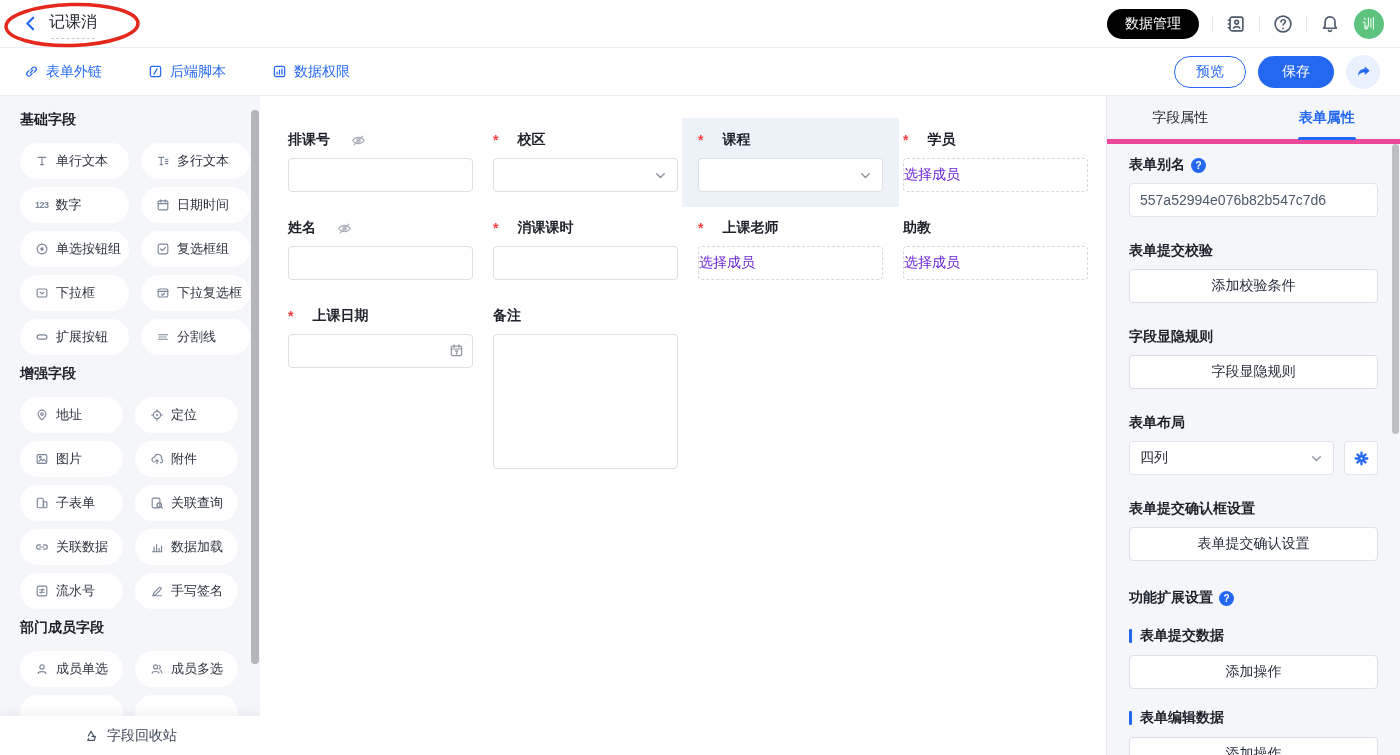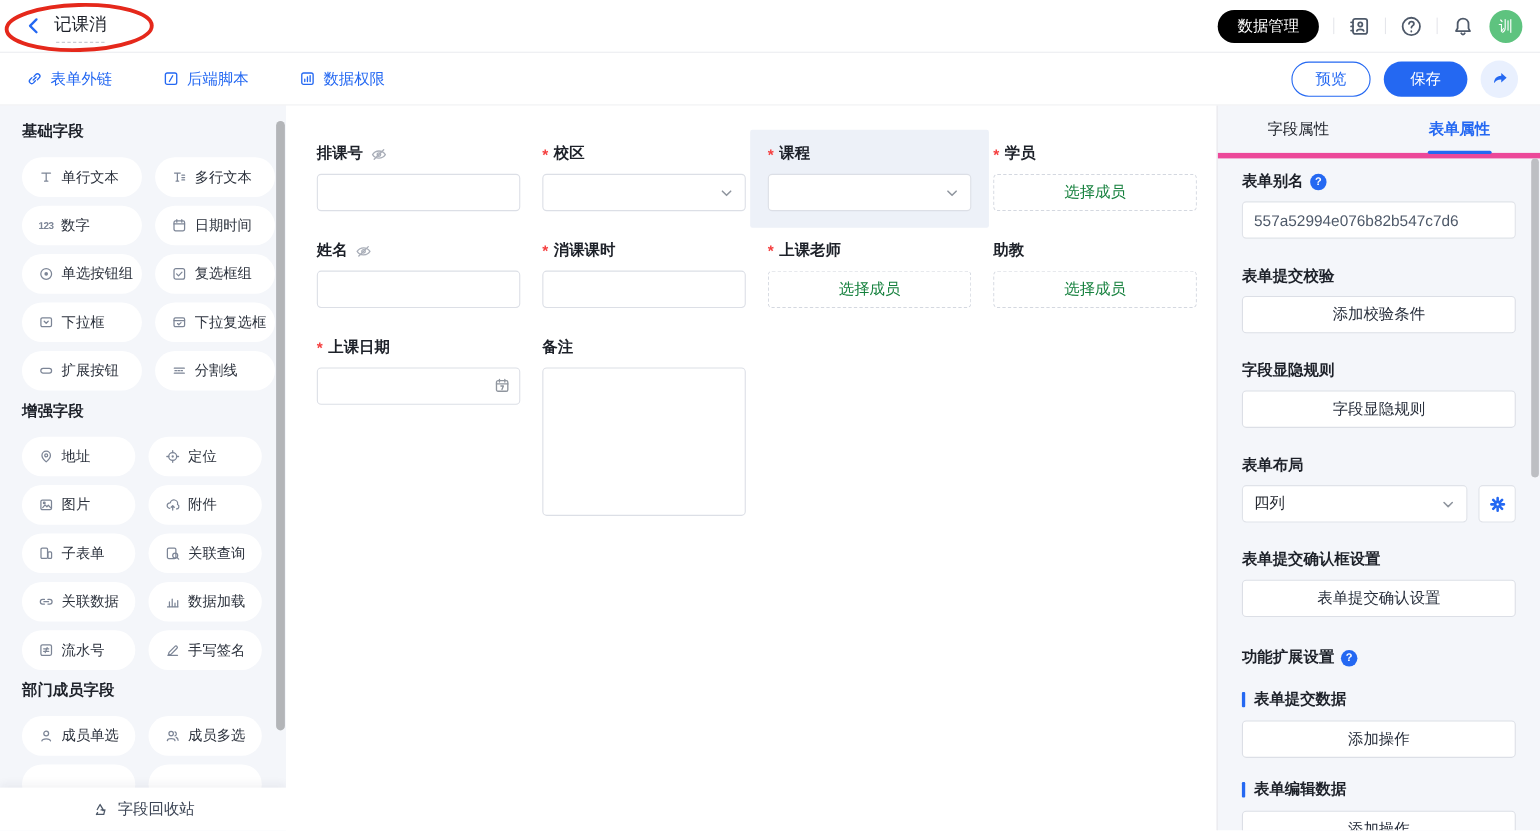--- a/index.html
+++ b/index.html
@@ -48,27 +48,27 @@
   .num-ic{font-size:9px;font-weight:700;color:#7c8596;letter-spacing:-.5px;}
   .sb-thumb{position:absolute;right:1px;top:14px;width:8px;height:554px;background:#b3b5b8;border-radius:4px;}
   .recycle-bar{position:absolute;left:0;right:0;bottom:0;height:39px;background:#fff;display:flex;align-items:center;justify-content:center;gap:8px;color:#3d4656;box-shadow:0 -3px 8px rgba(30,40,70,.06);cursor:pointer;}
   .recycle-bar .icon{width:16px;height:16px;color:#4e5969;}
 
   
   .canvas{flex:1;background:#fff;overflow:hidden;}
   .form-grid{display:grid;grid-template-columns:repeat(4,185px);column-gap:20px;row-gap:27px;padding:35px 0 0 28px;}
   .fcell{position:relative;}
   .fcell.selected{background:#edf1f8;border-radius:2px;margin:-13px -16px -15px;padding:13px 16px 15px;}
-  .flabel{display:flex;align-items:center;gap:5px;font-weight:700;font-size:14px;margin-bottom:9px;}
+  .flabel{display:flex;align-items:center;gap:19px;font-weight:700;font-size:14px;margin-bottom:9px;}
   .req{color:#f53f3f;font-weight:700;}
   .eye{width:15px;height:15px;color:#a9aeb8;margin-left:2px;cursor:pointer;}
   .tinput{width:100%;height:34px;border:1px solid #dcdfe6;border-radius:4px;background:#fff;outline:none;padding:0 10px;font:inherit;}
   .selbox{position:relative;height:34px;border:1px solid #dcdfe6;border-radius:4px;background:#fff;cursor:pointer;}
   .selbox .chev{position:absolute;right:9px;top:9px;width:15px;height:15px;color:#8f959e;}
-  .member{height:34px;border:1px dashed #d4d8e0;border-radius:4px;display:flex;align-items:center;justify-content:center;color:#15803d;cursor:pointer;background:#fff;}
+  .member{height:34px;border:1px dashed #d4d8e0;border-radius:4px;display:flex;align-items:center;color:#6d28d9;cursor:pointer;background:#fff;}
   .datebox{position:relative;}
   .datebox .cal{position:absolute;right:9px;top:9px;width:15px;height:15px;color:#8f959e;}
   .tarea{width:100%;height:135px;border:1px solid #dcdfe6;border-radius:4px;resize:none;outline:none;font:inherit;padding:8px 10px;}
 
   
   .panel{width:294px;flex:none;background:#f4f6fa;border-left:1px solid #e8e9ec;position:relative;overflow:hidden;}
   .pn-tabs{height:48px;display:flex;border-bottom:5px solid #ec4899;}
   .pn-tab{flex:1;display:flex;align-items:center;justify-content:center;cursor:pointer;position:relative;color:#1d2129;}
   .pn-tab.active{color:#2468f2;font-weight:600;}
   .pn-tab.active::after{content:'';position:absolute;left:50%;transform:translateX(-50%);bottom:-1px;width:58px;height:3px;background:#2468f2;border-radius:2px;}

